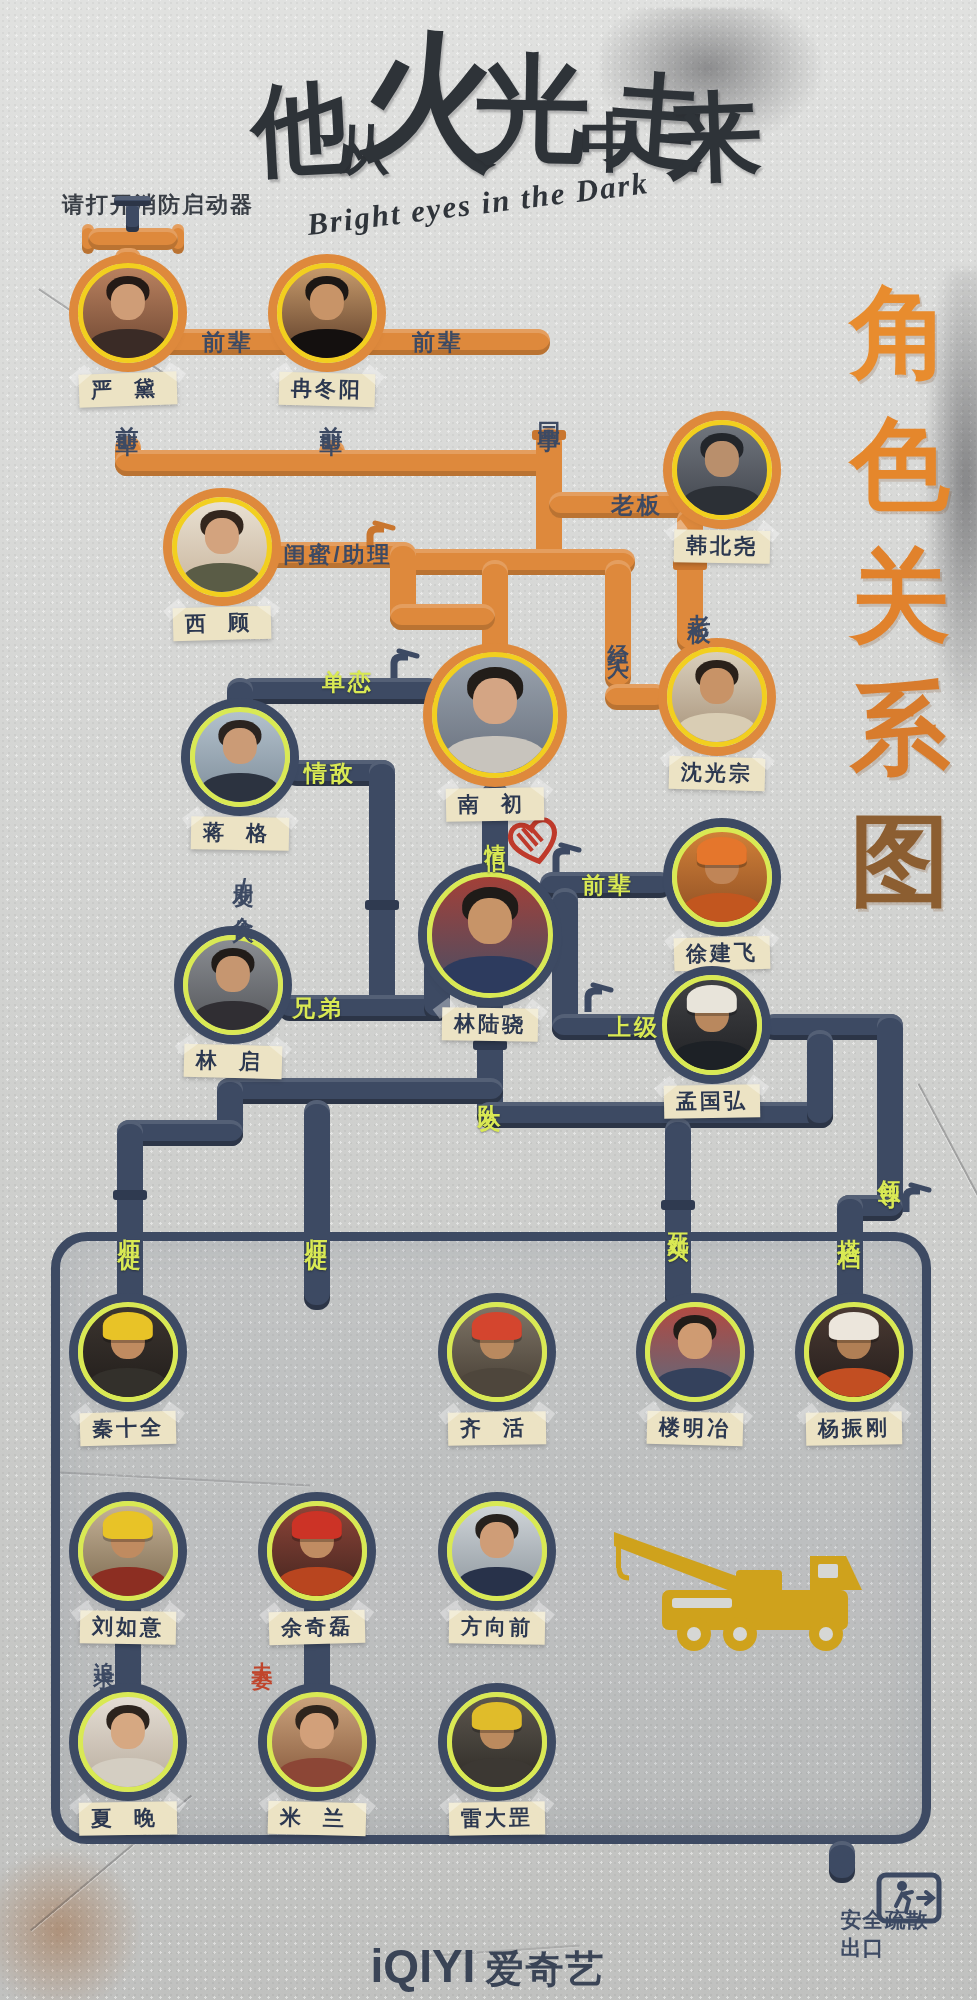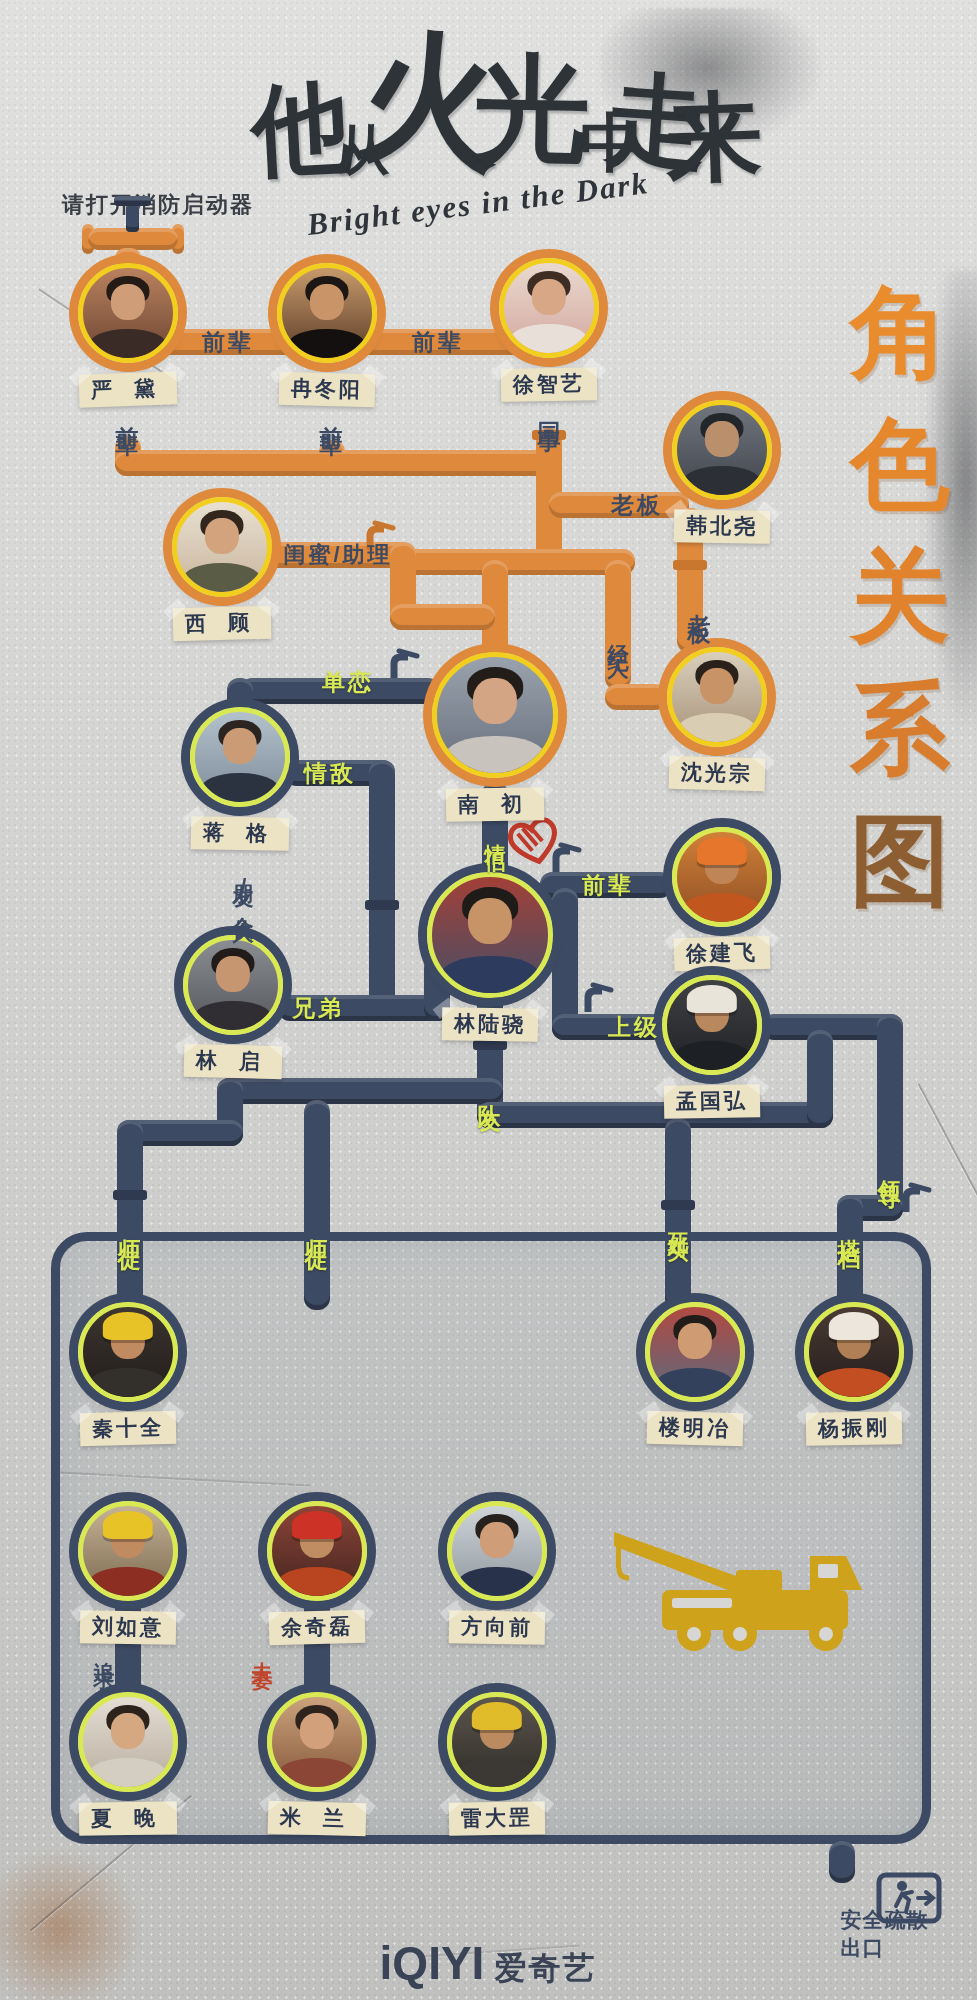--- a/index.html
+++ b/index.html
@@ -73,21 +73,21 @@
        border:9px solid var(--navy);border-radius:36px;background:rgba(61,74,99,.07);
        box-shadow:inset 0 0 40px rgba(61,74,99,.12);}
   .station{position:absolute;z-index:9;left:742px;top:1672px;transform:translate(-50%,-50%);
        font-size:41px;font-weight:900;color:var(--mustard);letter-spacing:9px;white-space:nowrap;
        text-shadow:1px 2px 0 rgba(120,90,10,.25);}
   .exit-t{position:absolute;z-index:9;left:886px;top:1934px;transform:translate(-50%,-50%);
        font-size:21px;font-weight:800;color:var(--navy);letter-spacing:1px;}
   .logo{position:absolute;z-index:9;left:488px;top:1962px;transform:translate(-50%,-50%);
        display:flex;align-items:baseline;gap:10px;color:#3a4456;}
   .logo b{font-size:46px;font-weight:900;letter-spacing:0px;}
-  .logo span{font-size:32px;font-weight:900;letter-spacing:2px;margin-top:14px;}
+  .logo span{font-size:38px;font-weight:900;letter-spacing:2px;margin-top:14px;}
   .vsvg{position:absolute;z-index:9;}
 </style>
 </head>
 <body>
 
 <div id="poster">
 
   <div class="stain" style="left:600px;top:8px;width:240px;height:150px;background:radial-gradient(ellipse at 45% 40%, rgba(40,40,45,.45), transparent 62%);filter:blur(1px);"></div>
   <div class="stain" style="left:924px;top:270px;width:60px;height:470px;background:radial-gradient(ellipse at 70% 45%, rgba(45,45,50,.5), transparent 70%);filter:blur(4px);"></div>
   <div class="stain" style="left:-30px;top:1840px;width:180px;height:180px;background:radial-gradient(ellipse, rgba(150,85,35,.45), transparent 65%);filter:blur(2px);"></div>
@@ -208,30 +208,22 @@
 
   <div class="char" style="left:277px;top:263px;">
     <div class="ava" style="background:linear-gradient(180deg,#c69a6b,#5c3c28);">
       <div class="hh" style="background:#1c1714;"></div>
         <div class="ph" style="background:#c89468;"></div>
         <div class="bd" style="background:#14100f;"></div>
     </div>
     <div class="tag" style="--rot:1.5deg;"><span>冉冬阳</span></div>
   </div>
 
-  <div class="char" style="left:499px;top:258px;">
-    <div class="ava" style="background:linear-gradient(180deg,#ead9cf,#d3a89f);">
-      <div class="hh" style="background:#3f2d24;"></div>
-        <div class="ph" style="background:#d8a886;"></div>
-        <div class="bd" style="background:#e8e0d8;"></div>
-    </div>
-    <div class="tag" style="--rot:-1deg;"><span>徐智艺</span></div>
-  </div>
-
-  <div class="char" style="left:672px;top:400px;">
+
+  <div class="char" style="left:672px;top:420px;">
     <div class="ava" style="background:linear-gradient(180deg,#70757d,#41454d);">
       <div class="hh" style="background:#23262b;"></div>
         <div class="ph" style="background:#b98f6c;"></div>
         <div class="bd" style="background:#2c3036;"></div>
     </div>
     <div class="tag" style="--rot:1deg;"><span>韩北尧</span></div>
   </div>
 
   <div class="char" style="left:172px;top:497px;">
     <div class="ava" style="background:linear-gradient(180deg,#e8e0d2,#c9b59c);">
@@ -308,20 +300,28 @@
   <div class="char l" style="left:78px;top:1302px;">
     <div class="ava" style="background:linear-gradient(180deg,#3c3530,#211d1a);">
       <div class="hm" style="background:#e8c327;"></div>
         <div class="ph" style="background:#c08b60;"></div>
         <div class="bd" style="background:#33302b;"></div>
     </div>
     <div class="tag" style="--rot:-1.5deg;"><span>秦十全</span></div>
   </div>
 
 
+  <div class="char l" style="left:447px;top:1302px;">
+    <div class="ava" style="background:linear-gradient(180deg,#7e7466,#453d33);">
+      <div class="hm" style="background:#d4452e;"></div>
+        <div class="ph" style="background:#b9895f;"></div>
+        <div class="bd" style="background:#4e463c;"></div>
+    </div>
+    <div class="tag s2" style="--rot:-1deg;"><span>齐活</span></div>
+  </div>
 
   <div class="char l" style="left:645px;top:1302px;">
     <div class="ava" style="background:linear-gradient(180deg,#b04a42,#5d6a7e);">
       <div class="hh" style="background:#211c18;"></div>
         <div class="ph" style="background:#cf9b72;"></div>
         <div class="bd" style="background:#34415c;"></div>
     </div>
     <div class="tag" style="--rot:1.5deg;"><span>楼明冶</span></div>
   </div>
 

